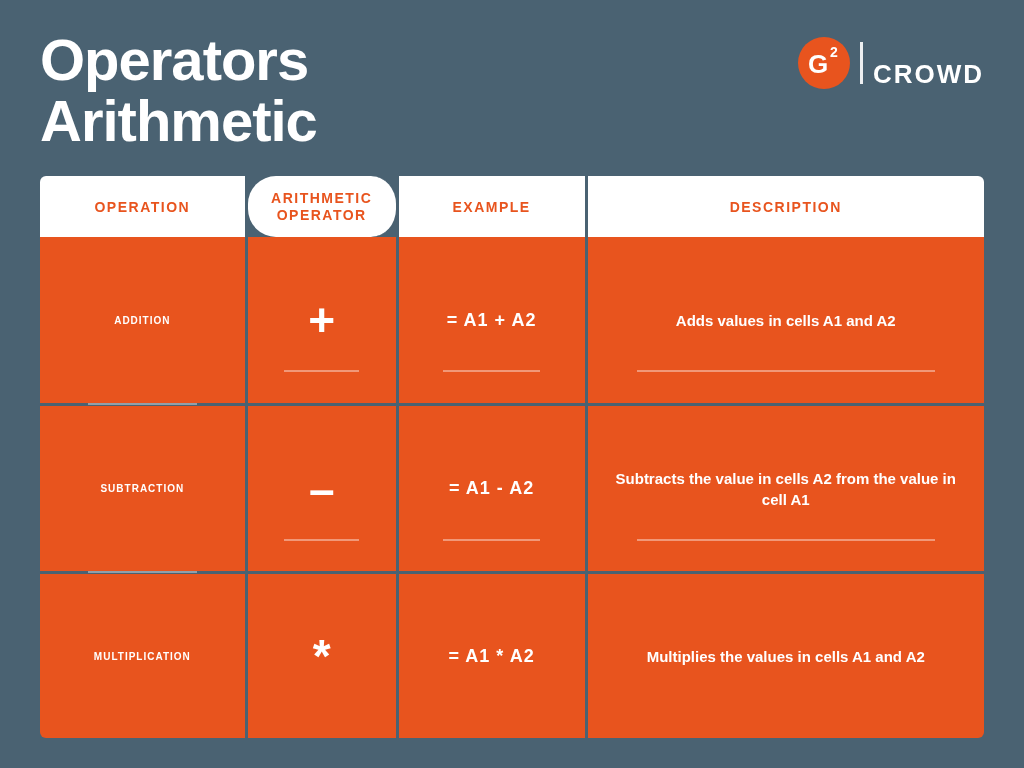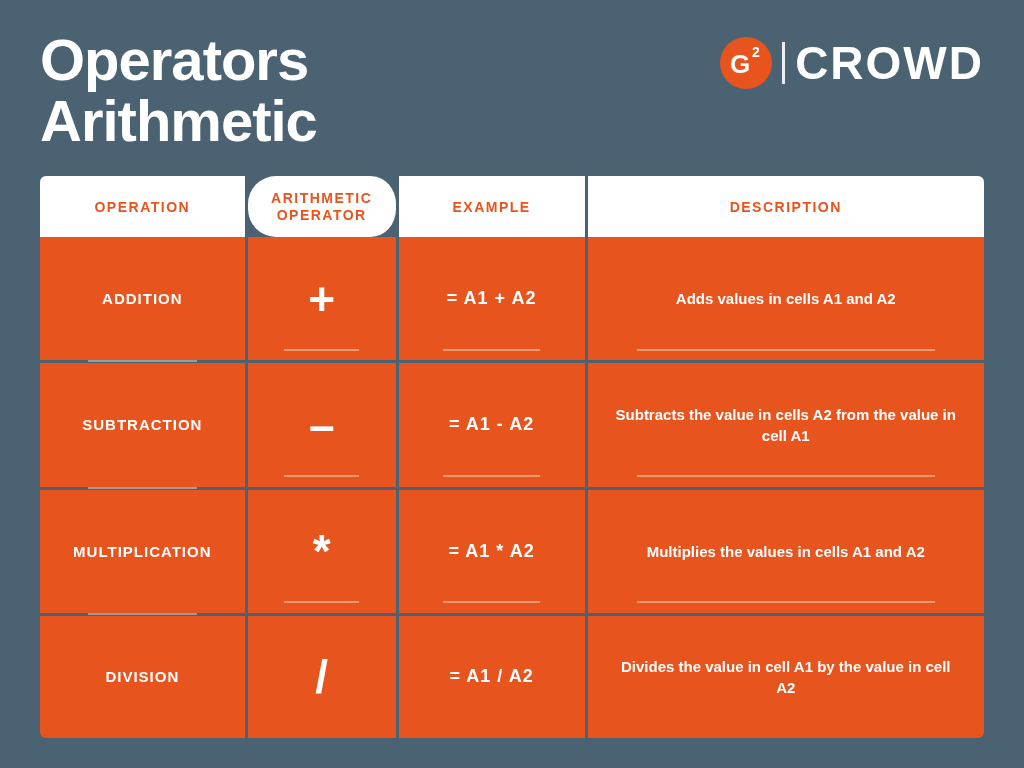--- a/index.html
+++ b/index.html
@@ -43,23 +43,24 @@
       margin-top: 6px;
     }
 
     .g2-icon {
       width: 52px;
       height: 52px;
     }
 
     .crowd-text {
       color: #ffffff;
-      font-size: 46px;
+      font-size: 26px;
       font-weight: 900;
       letter-spacing: 2px;
+      margin-top: 23px;
     }
 
     .table-wrapper {
       flex: 1;
       display: flex;
     }
 
     .data-table {
       width: 100%;
       border-collapse: separate;
@@ -100,21 +101,21 @@
     .data-table tbody tr td:last-child {
       border-right: none;
     }
 
     .data-table tbody tr:last-child td {
       border-bottom: none;
     }
 
     .col-operation {
       width: 22%;
-      font-size: 15px;
+      font-size: 10px;
       letter-spacing: 1px;
       text-transform: uppercase;
       height: 100px;
     }
 
     .col-operator {
       width: 16%;
       font-size: 42px;
     }
 
@@ -268,33 +269,17 @@
                 <span class="operator-symbol">*</span>
               </div>
             </td>
             <td class="col-example">
               <div class="cell-inner">= A1 * A2</div>
             </td>
             <td class="col-description">
               <div class="desc-cell-inner">Multiplies the values in cells A1 and A2</div>
             </td>
           </tr>
-          <tr>
-            <td class="col-operation">
-              <div class="cell-inner">DIVISION</div>
-            </td>
-            <td class="col-operator">
-              <div class="cell-inner">
-                <span class="operator-symbol">/</span>
-              </div>
-            </td>
-            <td class="col-example">
-              <div class="cell-inner">= A1 / A2</div>
-            </td>
-            <td class="col-description">
-              <div class="desc-cell-inner">Divides the value in cell A1 by the value in cell A2</div>
-            </td>
-          </tr>
         </tbody>
     </table>
   </div>
 
 </div>
 
 </body></html>

